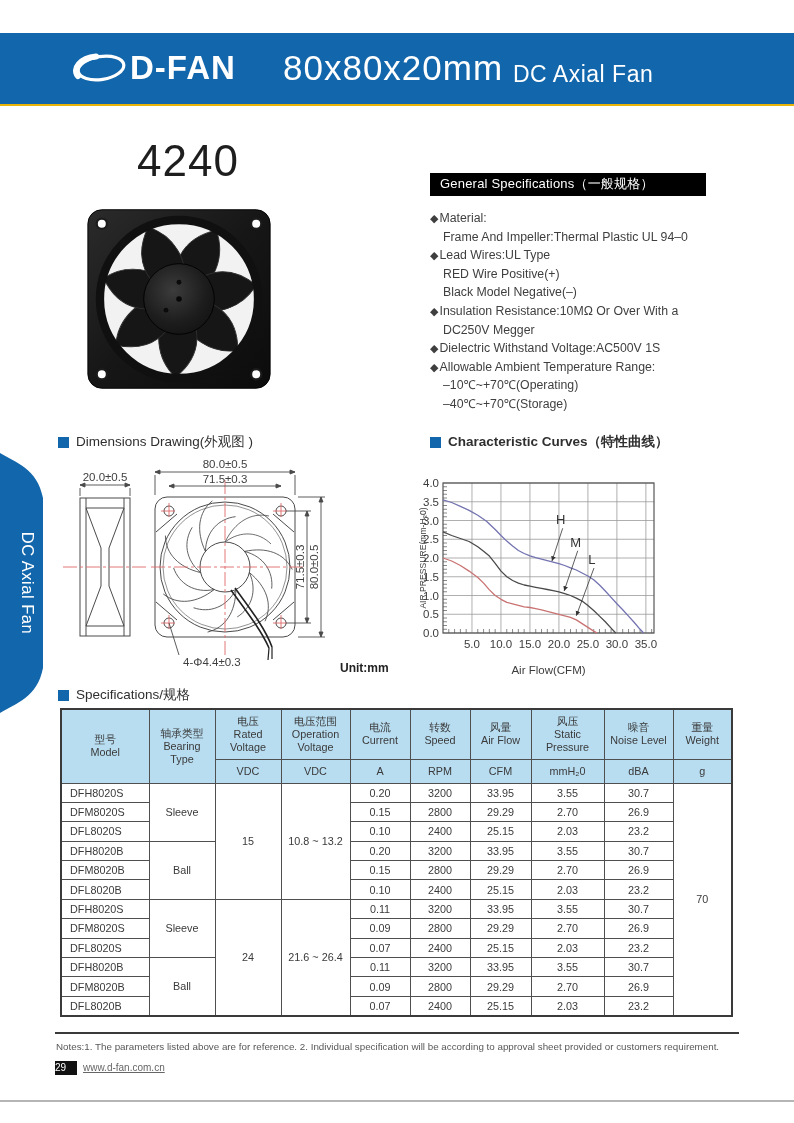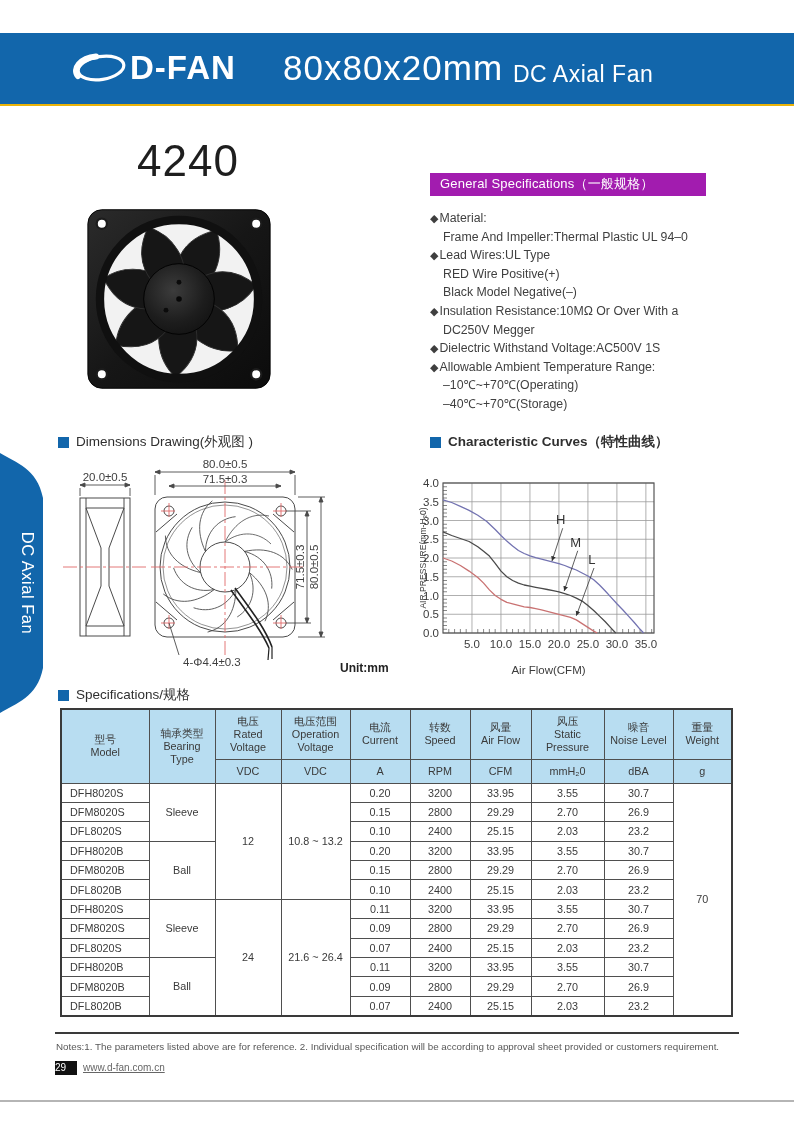--- a/index.html
+++ b/index.html
@@ -12,21 +12,21 @@
   .size-text{position:absolute;left:283px;top:15px;color:#fff;font-size:35px;font-weight:400;letter-spacing:1px;}
   .type-text{position:absolute;left:513px;top:28px;color:#fff;font-size:23px;font-weight:400;letter-spacing:.5px;}
   
   .side-tab{position:absolute;left:0;top:452px;width:48px;height:262px;}
   
   .model-no{position:absolute;left:128px;top:136px;width:120px;text-align:center;
             font-size:44px;color:#1e1e1e;letter-spacing:1px;}
   .fan-img{position:absolute;left:86px;top:206px;}
   
   .gspec{position:absolute;left:430px;top:173px;width:276px;}
-  .gspec-bar{background:#a21caf;color:#fff;font-size:13px;padding:2px 10px 3px 10px;letter-spacing:.2px;}
+  .gspec-bar{background:#000000;color:#fff;font-size:13px;padding:2px 10px 3px 10px;letter-spacing:.2px;}
   .gspec-list{margin-top:13px;font-size:12.3px;color:#3f3f3f;line-height:18.6px;}
   .gspec-item{white-space:nowrap;}
   .gspec-item .dia{font-size:11px;margin-right:1px;}
   .gspec-item.cont{padding-left:13px;}
   
   .sec-head{position:absolute;display:flex;align-items:center;gap:7px;font-size:13.5px;color:#2f2f2f;font-weight:500;}
   .sec-head .sq{width:11px;height:11px;background:#1266ab;display:inline-block;}
   #sec-dims{left:58px;top:433px;}
   #sec-curves{left:430px;top:433px;font-weight:bold;}
   #sec-specs{left:58px;top:686px;}
@@ -423,21 +423,21 @@
           <th>CFM</th>
           <th>mmH₂0</th>
           <th>dBA</th>
           <th>g</th>
         </tr>
       </thead>
     <tbody id="spec-tbody">
         <tr>
           <td class="model">DFH8020S</td>
           <td rowspan="3">Sleeve</td>
-          <td rowspan="6">12</td>
+          <td rowspan="6">15</td>
           <td rowspan="6">10.8 ~ 13.2</td>
           <td>0.20</td>
           <td>3200</td>
           <td>33.95</td>
           <td>3.55</td>
           <td>30.7</td>
           <td rowspan="12">70</td>
         </tr>
         <tr>
           <td class="model">DFM8020S</td>

